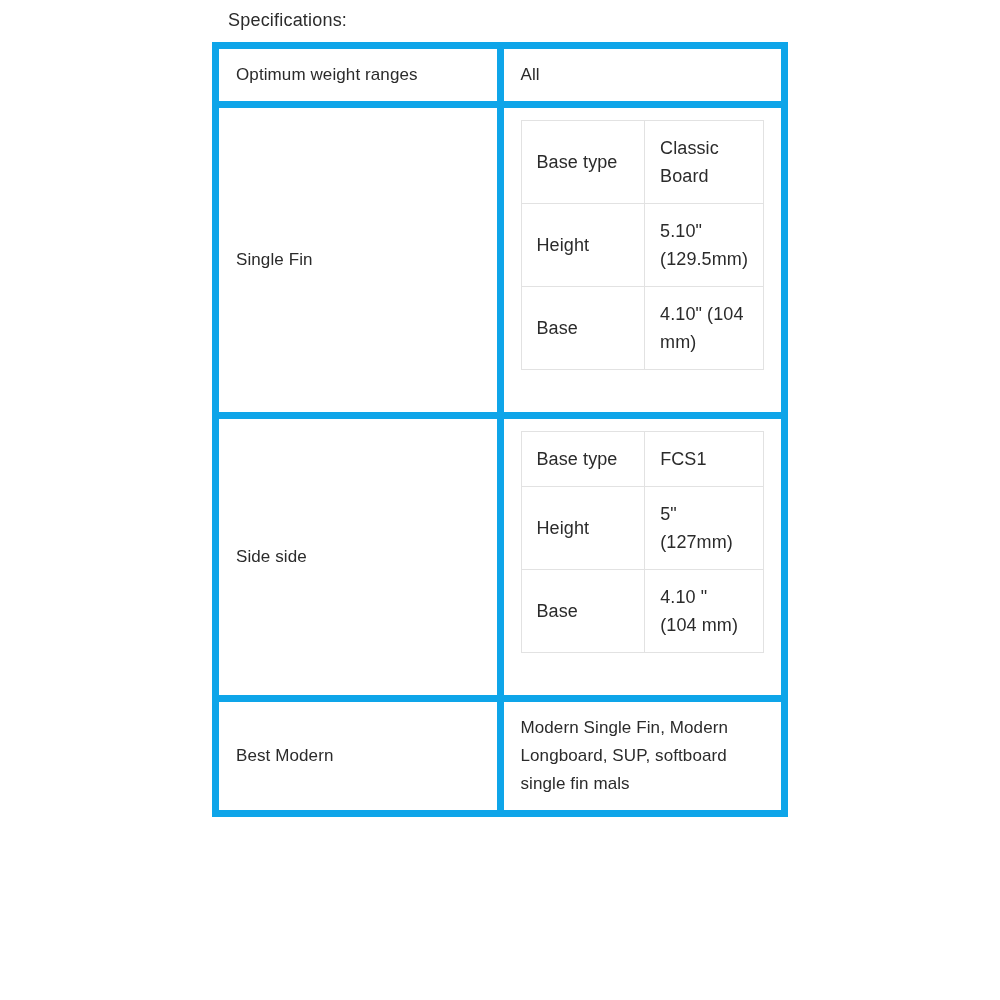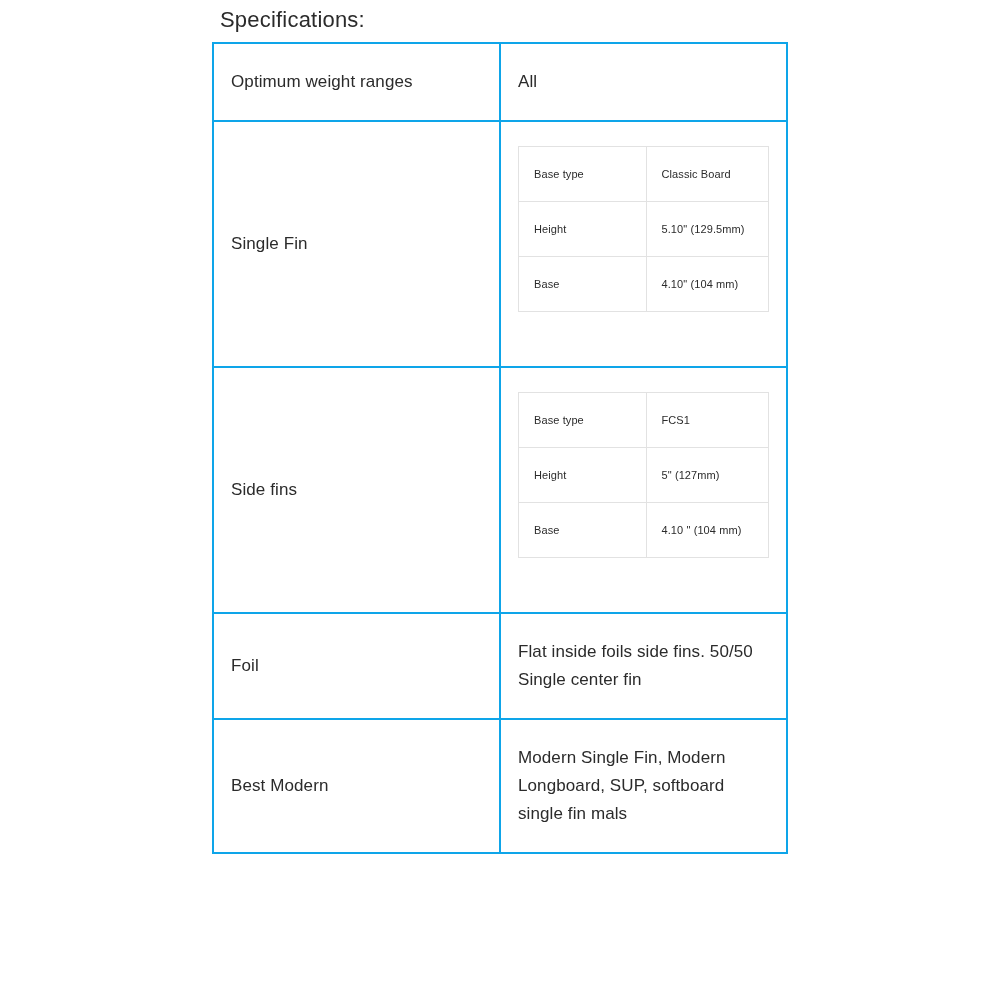--- a/index.html
+++ b/index.html
@@ -12,46 +12,46 @@
     font-family: "Liberation Sans", sans-serif;
     color: #2b2b2b;
     -webkit-font-smoothing: antialiased;
   }
   .page {
     width: 576px;
     margin: 0 auto;
     padding-top: 10px;
   }
   .spec-heading {
-    font-size: 22px;
+    font-size: 18px;
     font-weight: 400;
     letter-spacing: 0.2px;
-    margin: 0 0 12px 8px;
+    margin: 0 0 12px 16px;
     line-height: 20px;
   }
   table.spec-table {
     width: 100%;
     border-collapse: collapse;
     font-size: 17px;
     line-height: 28px;
     letter-spacing: 0.1px;
   }
   table.spec-table > tbody > tr > td {
-    border: 2px solid #0ea5e9;
-    padding: 24px 17px;
+    border: 7px solid #0ea5e9;
+    padding: 12px 17px;
     vertical-align: middle;
   }
   table.spec-table > tbody > tr > td.label-cell {
     width: 50%;
   }
   table.subtable {
     width: 100%;
     border-collapse: collapse;
     margin: 0 0 30px 0;
-    font-size: 11px;
+    font-size: 18px;
     line-height: 28px;
   }
   table.subtable td {
     border: 1px solid #e2e2e2;
     padding: 13px 15px;
     vertical-align: middle;
   }
   table.subtable td.sub-label {
     width: 51%;
   }
@@ -82,43 +82,39 @@
                 </tr>
                 <tr>
                   <td class="sub-label">Base</td>
                   <td class="sub-value">4.10" (104 mm)</td>
                 </tr>
               </tbody>
             </table>
           </td>
         </tr>
         <tr>
-          <td class="label-cell">Side fins</td>
+          <td class="label-cell">Side side</td>
           <td class="value-cell">
             <table class="subtable">
               <tbody>
                 <tr>
                   <td class="sub-label">Base type</td>
                   <td class="sub-value">FCS1</td>
                 </tr>
                 <tr>
                   <td class="sub-label">Height</td>
                   <td class="sub-value">5" (127mm)</td>
                 </tr>
                 <tr>
                   <td class="sub-label">Base</td>
                   <td class="sub-value">4.10 " (104 mm)</td>
                 </tr>
               </tbody>
             </table>
           </td>
         </tr>
         <tr>
-          <td class="label-cell">Foil</td>
-          <td class="value-cell">Flat inside foils side fins. 50/50 Single center fin</td>
-        </tr>
-        <tr>
           <td class="label-cell">Best Modern</td>
           <td class="value-cell">Modern Single Fin, Modern Longboard, SUP, softboard single fin mals</td>
         </tr>
       </tbody>
   </table>
 </div>
 
 </body></html>

